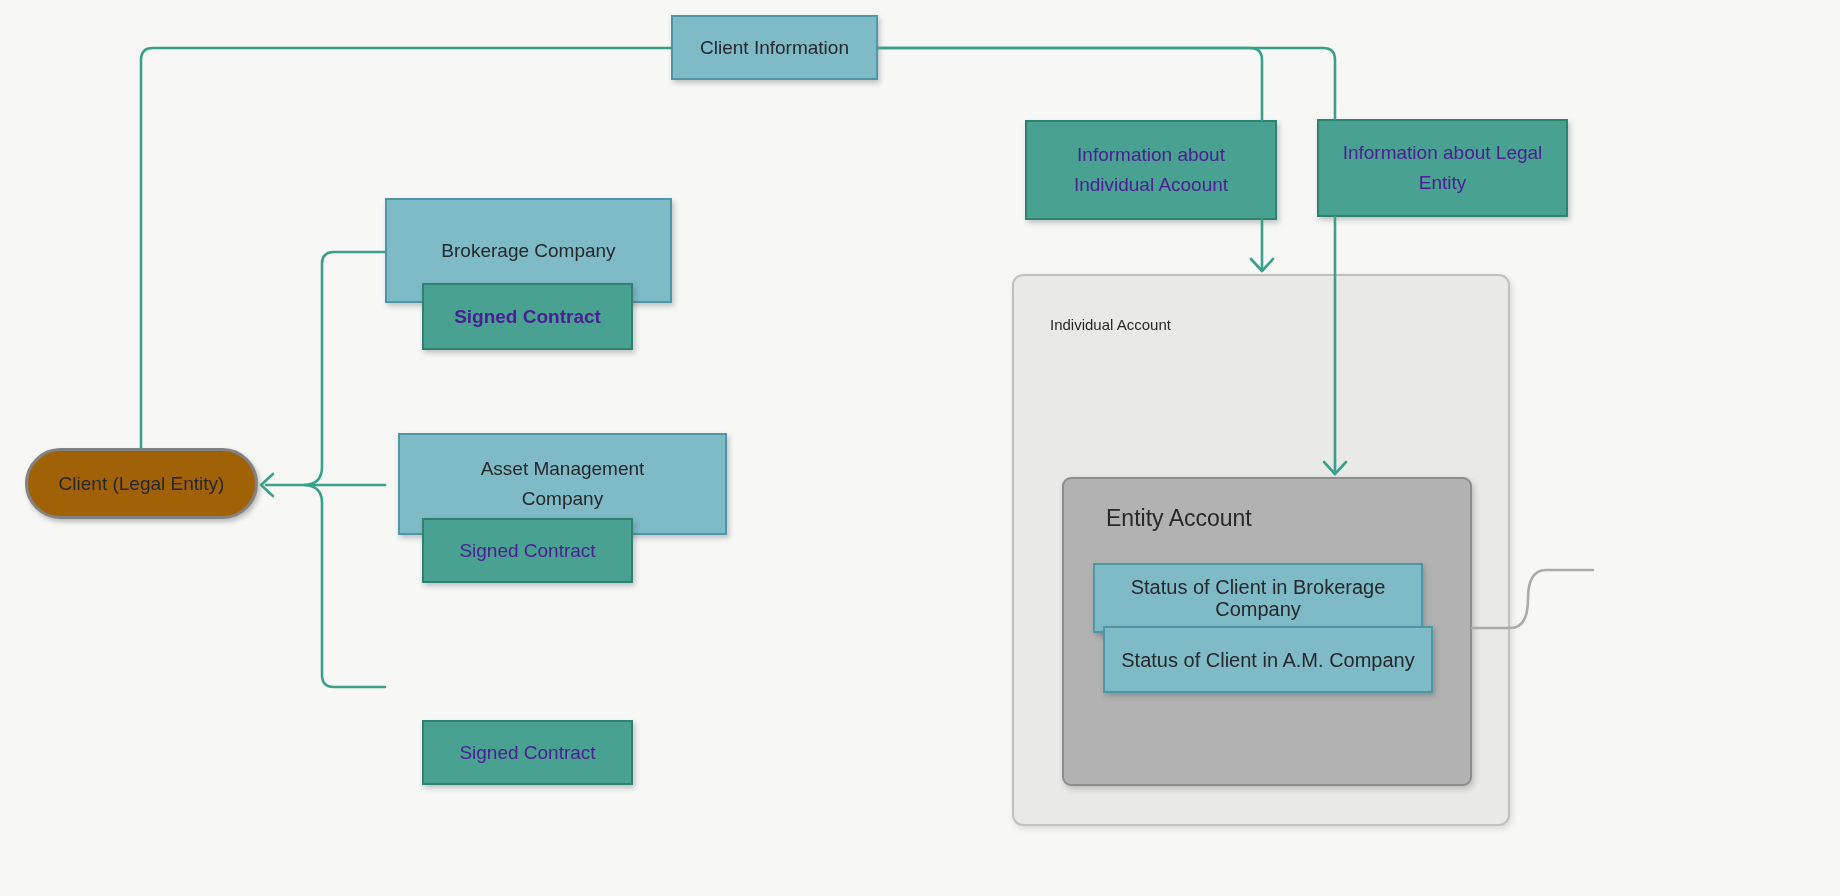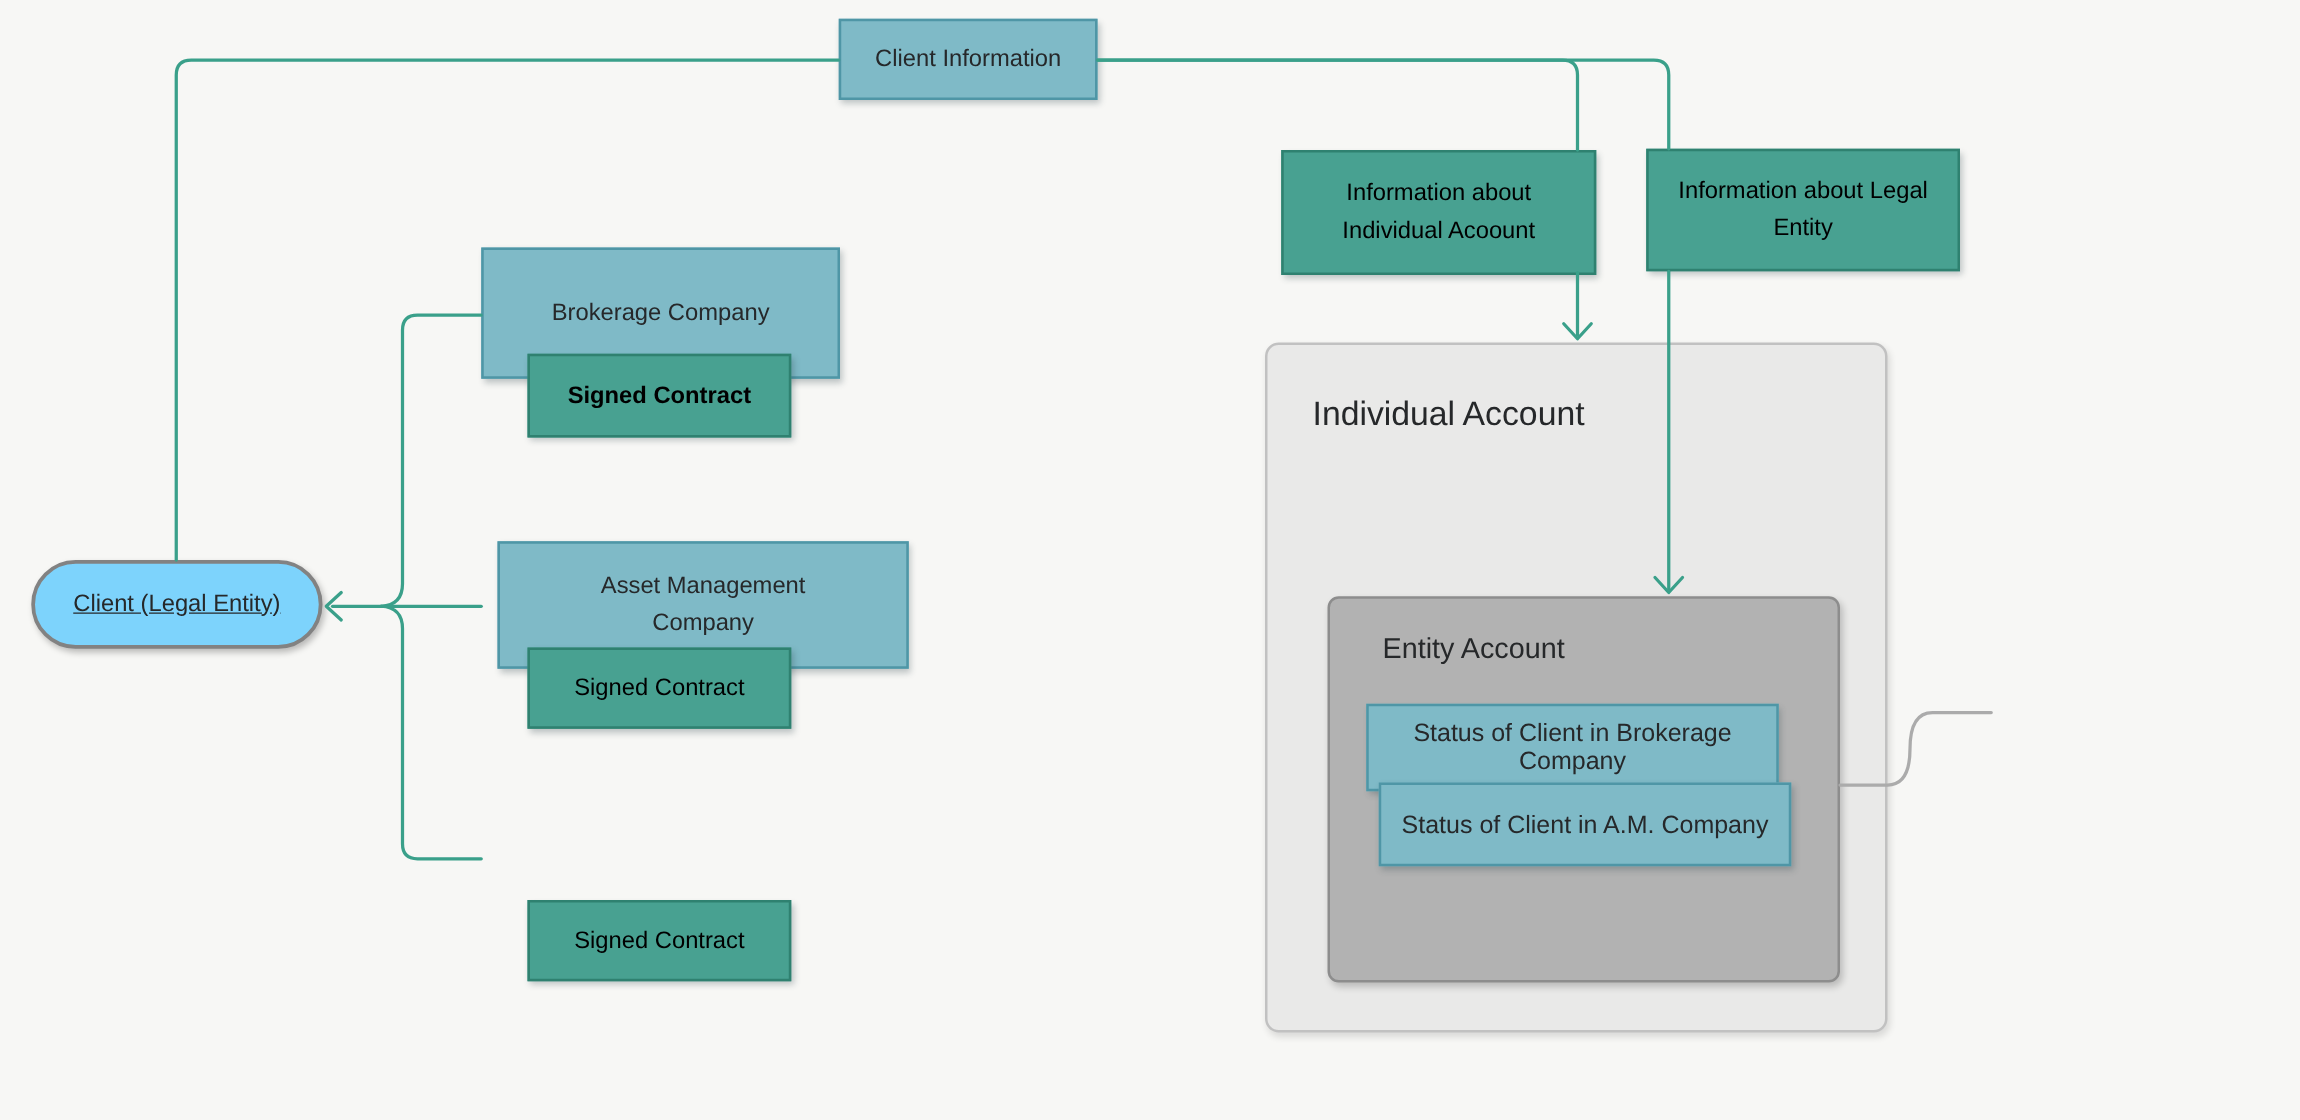--- a/index.html
+++ b/index.html
@@ -6,41 +6,41 @@
   .canvas {
     position:relative; width:1840px; height:896px; overflow:hidden;
     background:#f7f7f5; font-family:"Liberation Sans", sans-serif; color:#26282a;
   }
   .node {
     position:absolute; display:flex; flex-direction:column;
     align-items:center; justify-content:center; text-align:center;
     border-radius:0; font-size:19px; line-height:30px; box-sizing:border-box;
   }
   .teal  { background:#7fbac7; border:2px solid #4f96a6; box-shadow:2px 3px 5px rgba(40,60,70,.28); }
-  .green { background:#48a191; border:2px solid #2f8170; color:#000000; box-shadow:2px 3px 5px rgba(40,60,70,.28); }
+  .green { background:#48a191; border:2px solid #2f8170; color:#4c1d95; box-shadow:2px 3px 5px rgba(40,60,70,.28); }
   .line { display:block; }
 
   #client-info  { left:671px;  top:15px;  width:207px; height:65px; }
   #info-individual { left:1025px; top:120px; width:252px; height:100px; }
   #info-legal      { left:1317px; top:119px; width:251px; height:98px; }
 
   #client-pill  { left:25px; top:448px; width:233px; height:71px; border-radius:36px;
-                  background:#7dd3fc; border:3px solid #828282; box-shadow:2px 3px 5px rgba(0,0,0,.25);text-decoration:underline; }
+                  background:#a16207; border:3px solid #828282; box-shadow:2px 3px 5px rgba(0,0,0,.25); }
 
   #brokerage { left:385px; top:198px; width:287px; height:105px; }
   #asset     { left:398px; top:433px; width:329px; height:102px; }
   #family    { left:385px; top:645px; width:287px; height:103px; }
   #sc1 { left:422px; top:283px; width:211px; height:67px; font-weight:bold; }
   #sc2 { left:422px; top:518px; width:211px; height:65px; }
   #sc3 { left:422px; top:720px; width:211px; height:65px; }
 
   #individual-container { position:absolute; left:1012px; top:274px; width:498px; height:552px;
                           background:#e9e9e8; border:2px solid #c1c1c1; border-radius:11px;
                           box-sizing:border-box; box-shadow:2px 3px 6px rgba(0,0,0,.12); }
-  #individual-title { position:absolute; left:36px; top:40px; font-size:27px; font-weight:500; }
+  #individual-title { position:absolute; left:36px; top:40px; font-size:15px; font-weight:500; }
 
   #entity-container { position:absolute; left:1062px; top:477px; width:410px; height:309px;
                       background:#b2b2b2; border:2px solid #8d8d8d; border-radius:9px;
                       box-sizing:border-box; box-shadow:2px 3px 6px rgba(0,0,0,.2); }
   #entity-title { position:absolute; left:42px; top:26px; font-size:23px; font-weight:500; }
 
   .status { font-size:20px; line-height:22px; }
   #status-1 { left:1093px; top:563px; width:330px; height:70px; }
   #status-2 { left:1103px; top:626px; width:330px; height:67px; }
   #status-3 { left:1112px; top:681px; width:328px; height:69px; }

